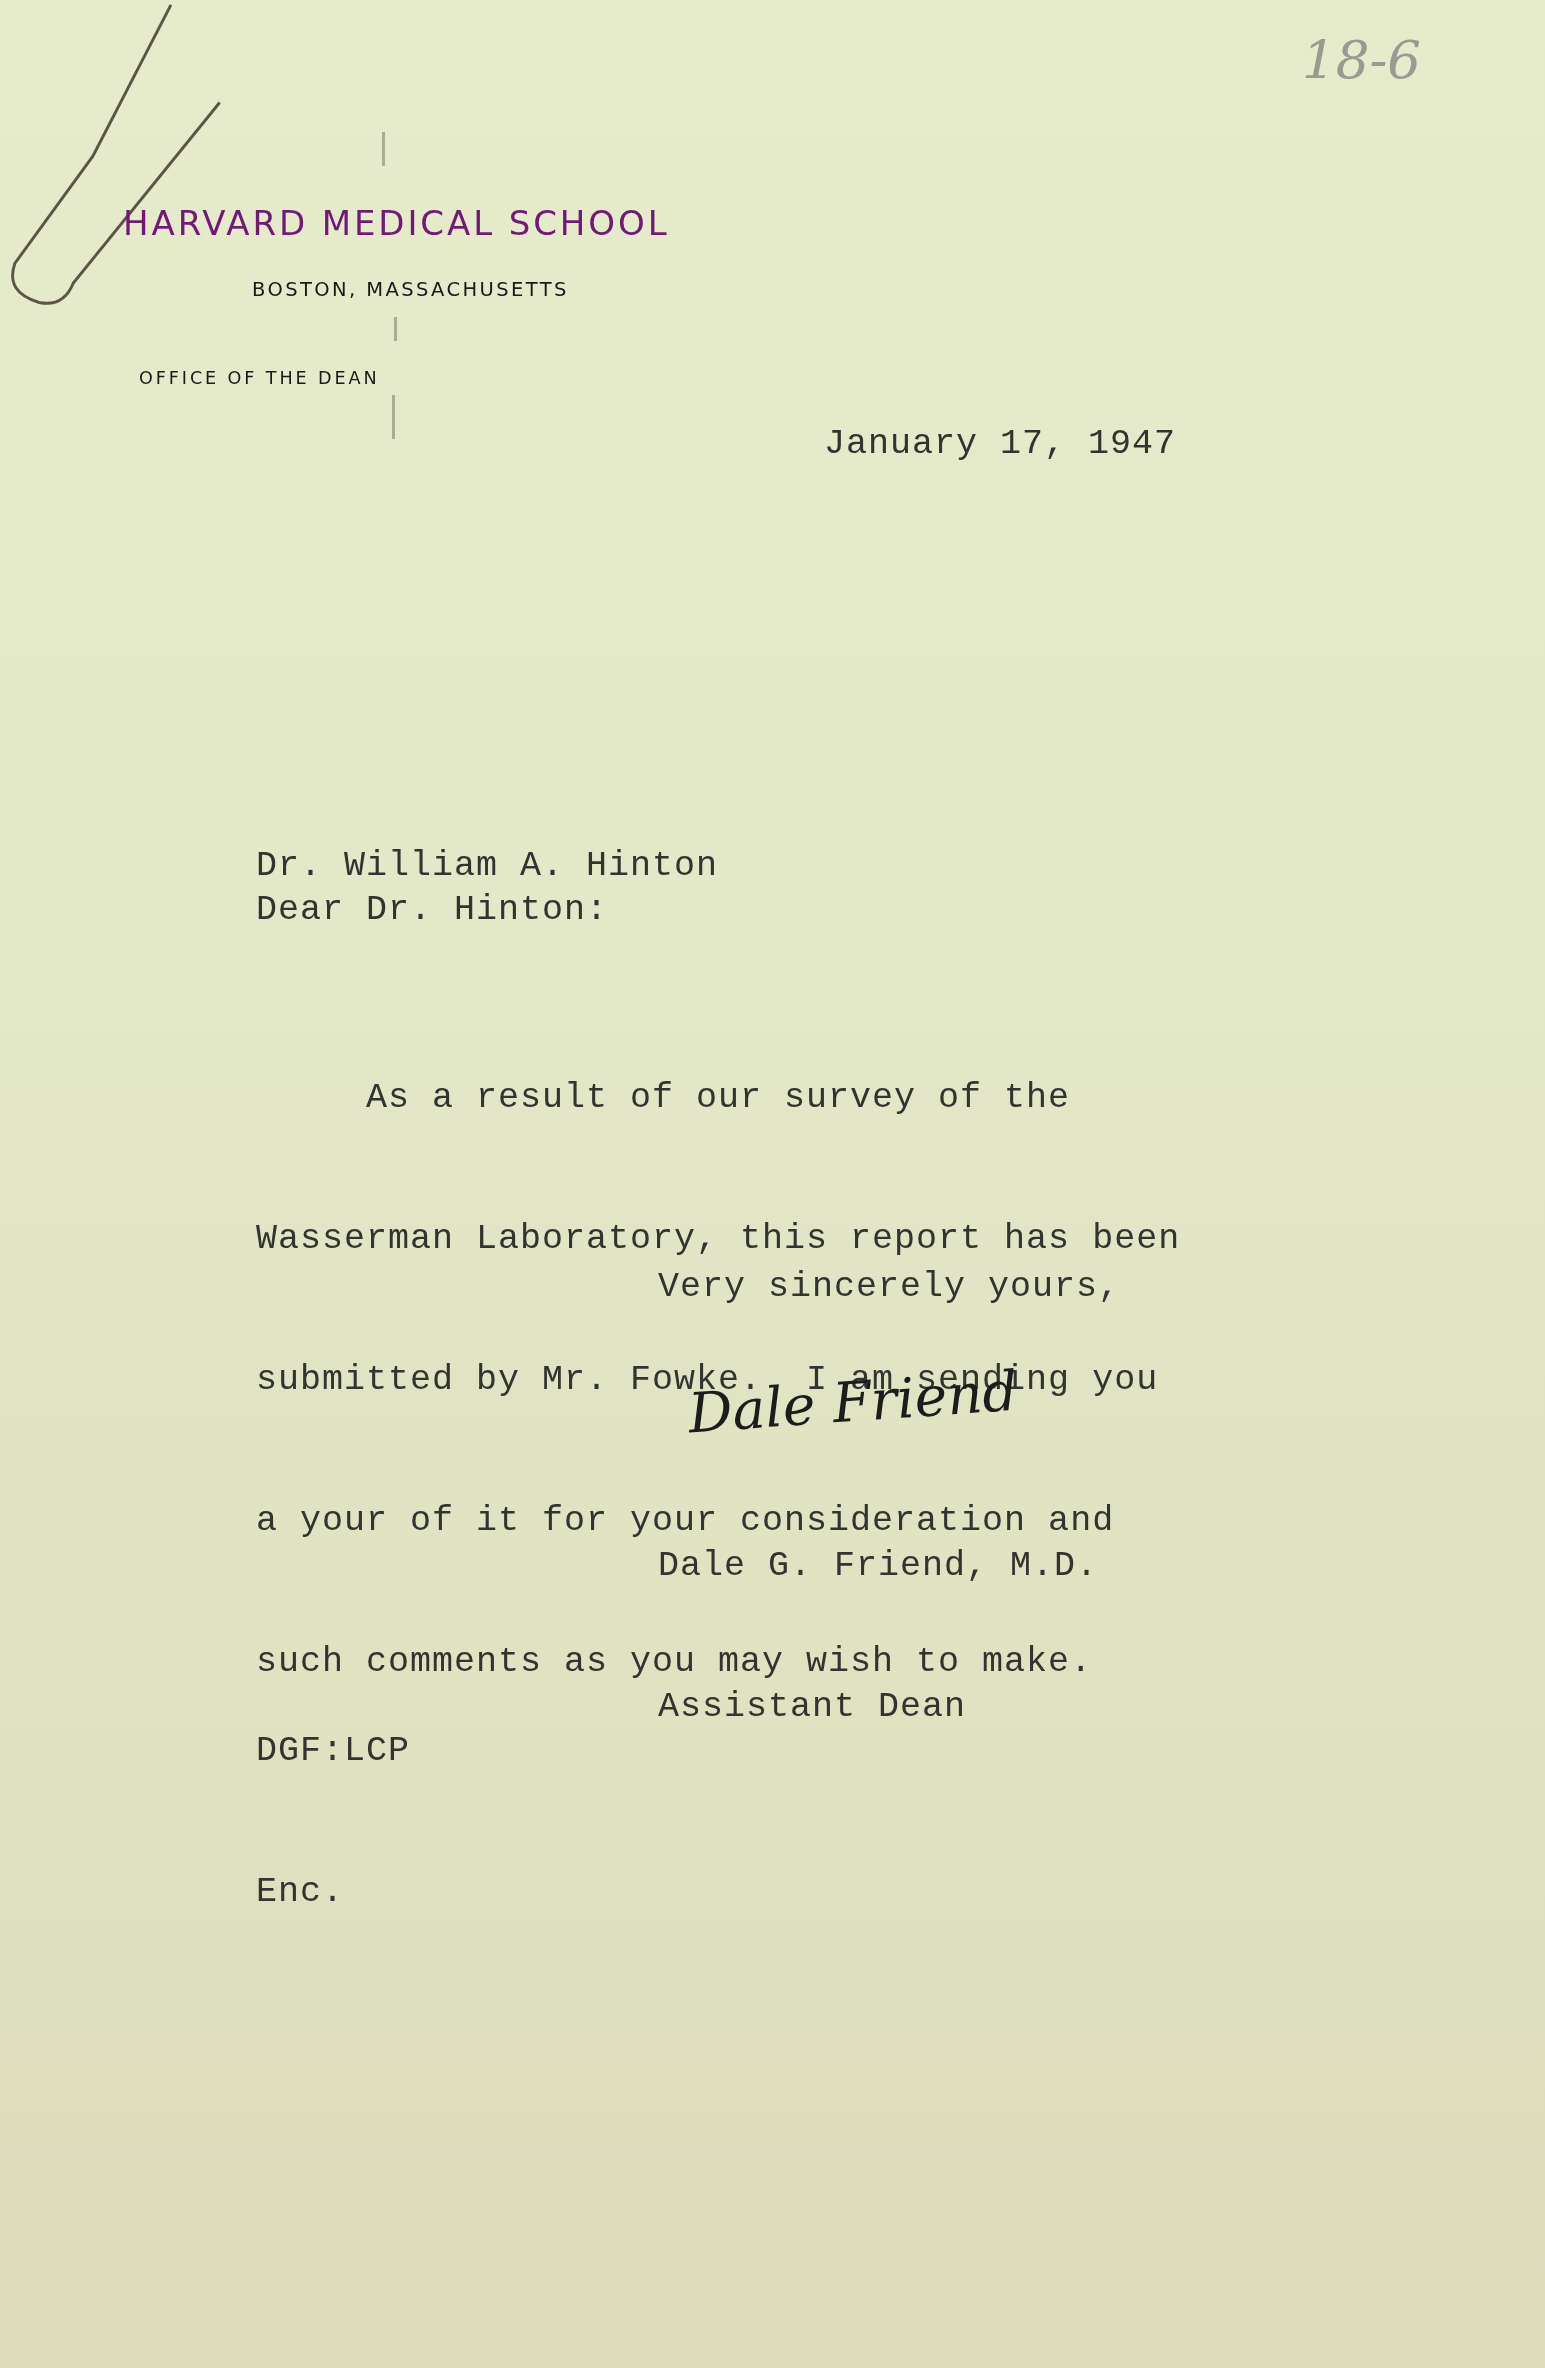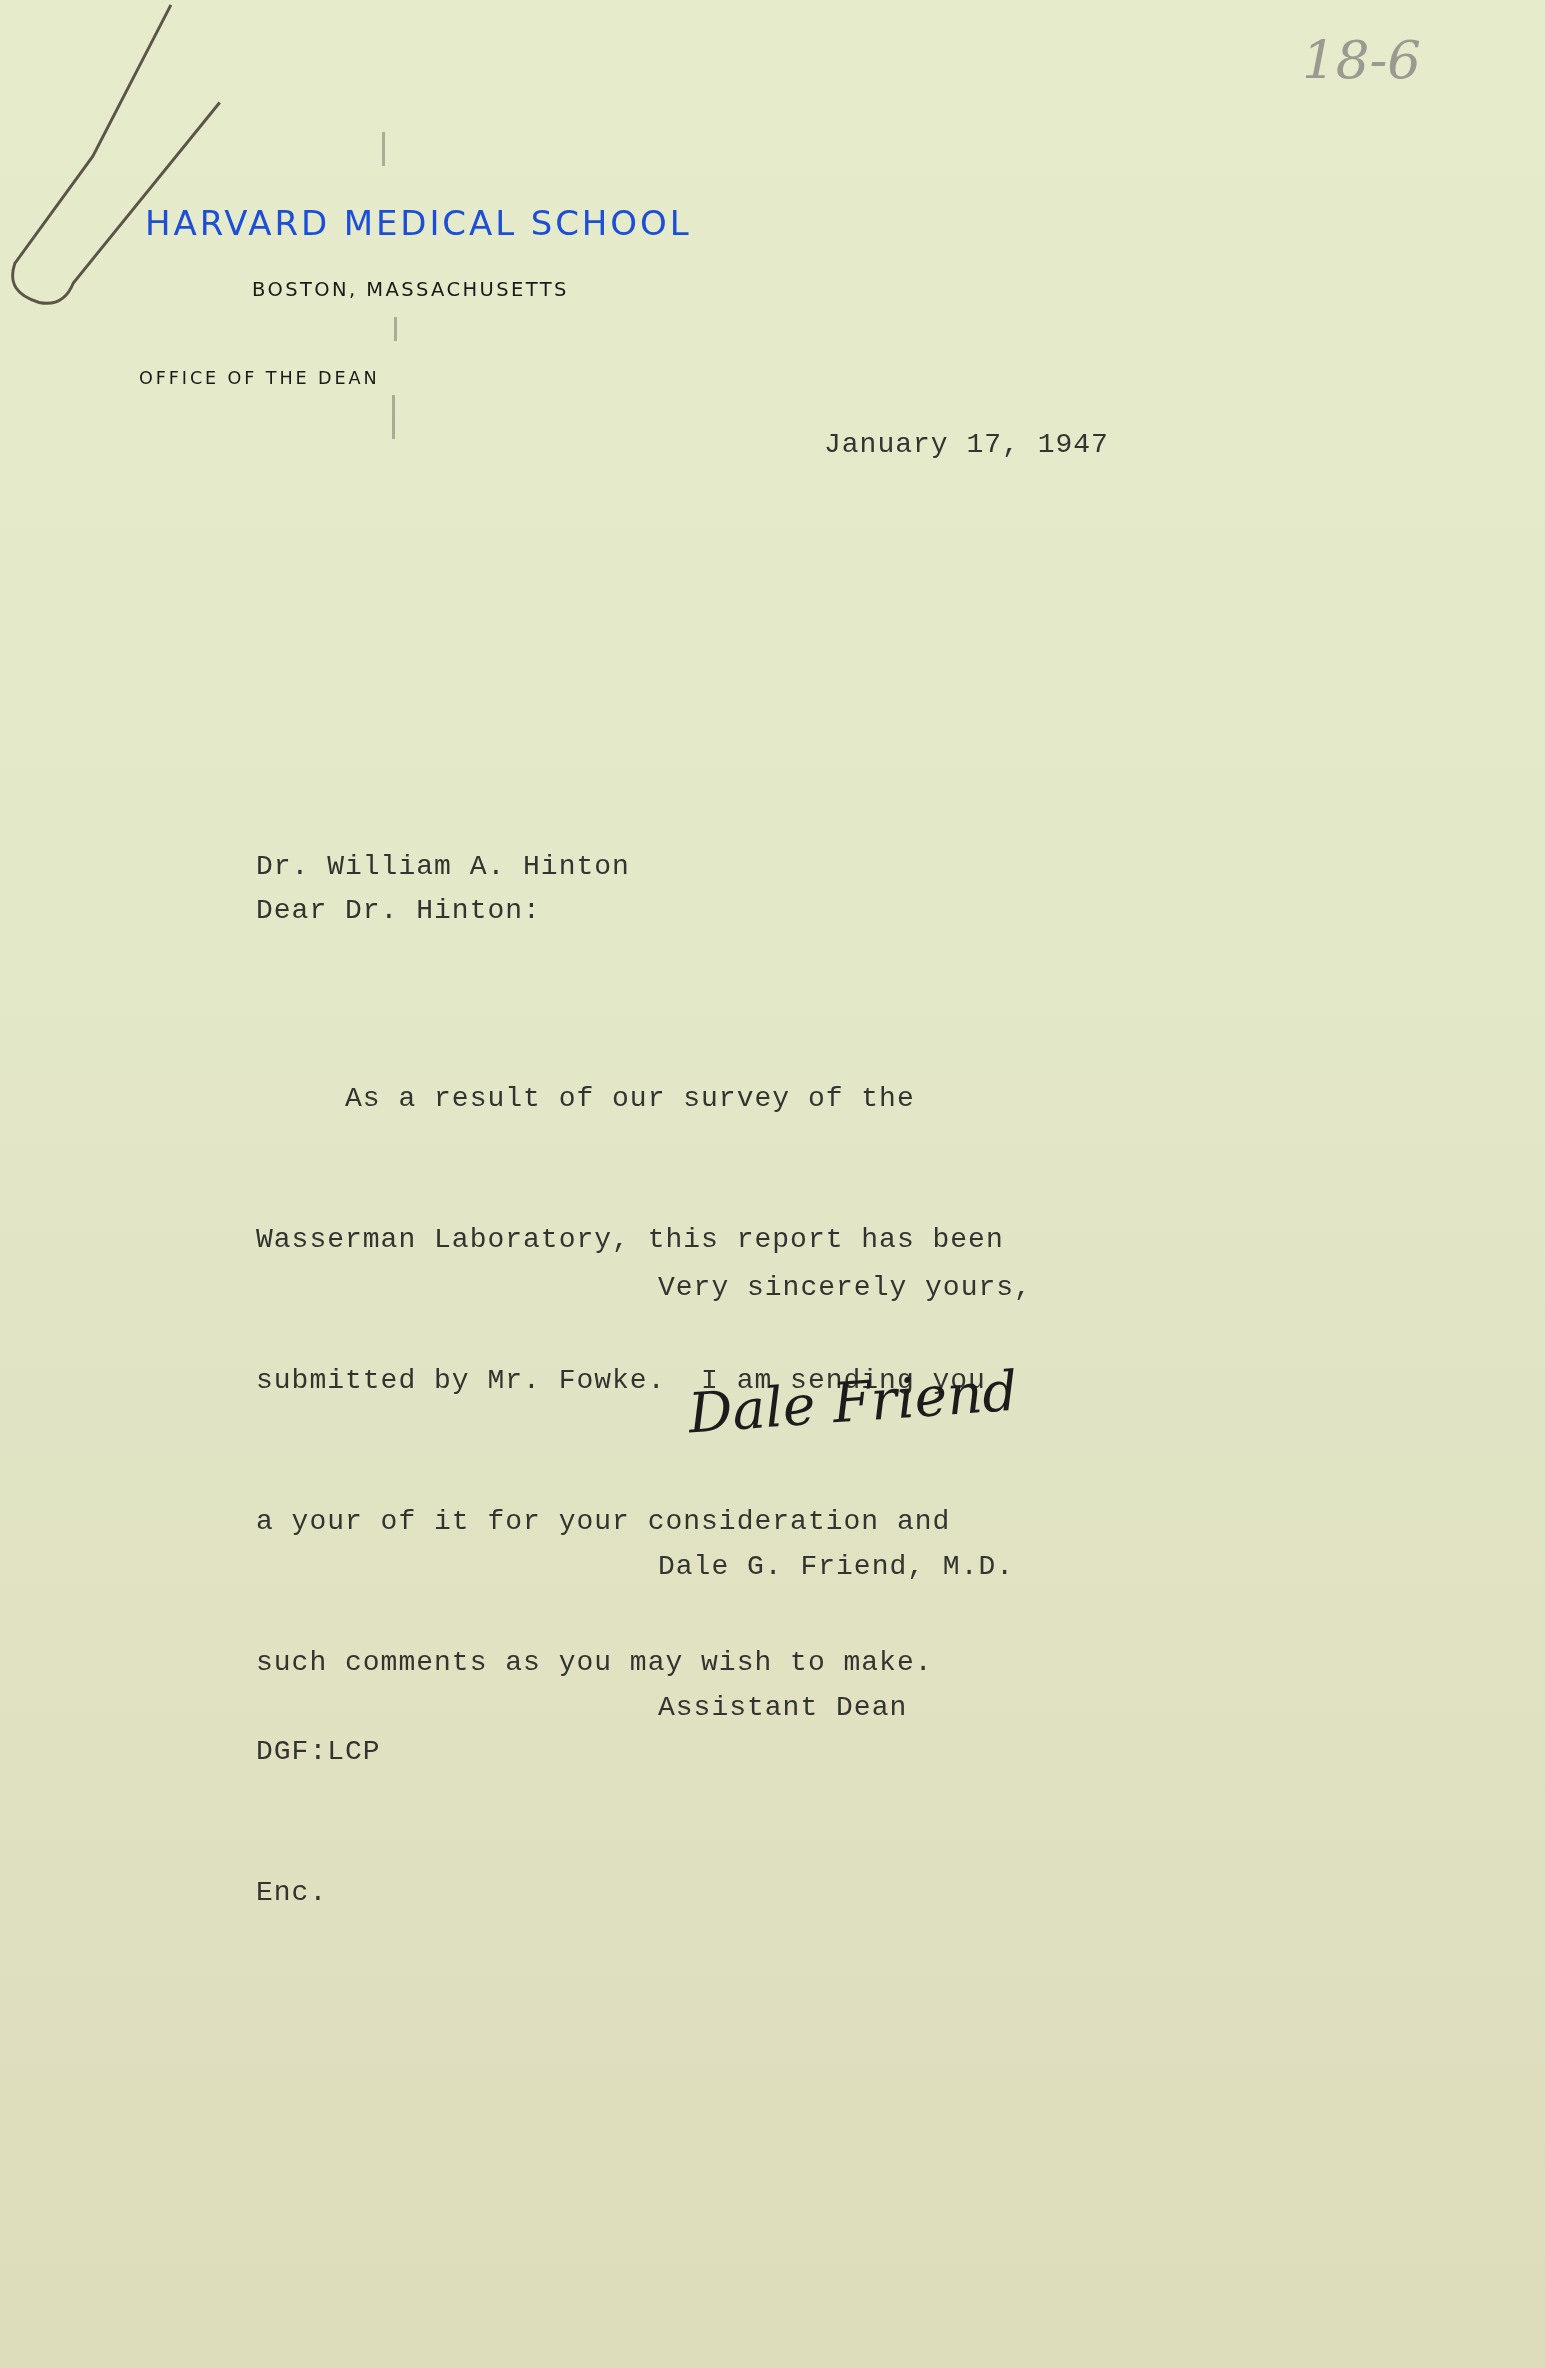--- a/index.html
+++ b/index.html
@@ -3,25 +3,25 @@
   <meta charset="utf-8">
   <style>
     html, body { margin:0; padding:0; }
     body {
       width:1546px; height:2369px; position:relative; overflow:hidden;
       background: linear-gradient(180deg, #e6ebcc 0%, #e3e8c8 40%, #dddcbb 100%);
       font-family: "Liberation Mono", "DejaVu Sans Mono", monospace;
       color:#2a2a24;
     }
     .abs { position:absolute; white-space:pre; }
-    .lh-title { left:145px; top:203px; font-family:"DejaVu Sans", sans-serif; font-size:34px; letter-spacing:2.9px; color:#1d4ed8; }
+    .lh-title { left:123px; top:203px; font-family:"DejaVu Sans", sans-serif; font-size:34px; letter-spacing:2.9px; color:#701a75; }
     .lh-city { left:252px; top:278px; font-family:"DejaVu Sans", sans-serif; font-size:19.5px; letter-spacing:2.4px; color:#1a1a18; }
     .lh-office { left:139px; top:368px; font-family:"DejaVu Sans", sans-serif; font-size:17.6px; letter-spacing:2.9px; color:#1a1a18;text-align:center; }
     .pencil { left:1270px; top:29px; font-family:"DejaVu Serif", serif; font-style:italic; font-size:53px; color:#9a9a90;margin-left:32px; }
-    .tw { font-size:28px; line-height:47px; color:#333330; letter-spacing:1px; }
+    .tw { font-size:35px; line-height:47px; color:#333330; letter-spacing:1px; }
     .date { left:824px; top:421px; }
     .recip { left:256px; top:749px; }
     .salut { left:256px; top:887px; }
     .body { left:256px; top:981px; }
     .closing { left:658px; top:1264px; }
     .sig { left:688px; top:1370px; font-family:"DejaVu Serif", serif; font-style:italic; font-size:55px; color:#1c1c1c; transform:rotate(-4deg); }
     .signer { left:658px; top:1449px; }
     .ref { left:256px; top:1634px; }
     .clip { position:absolute; left:0; top:0; }
     .fold { position:absolute; width:2.9px; background:rgba(60,60,50,0.35); }

